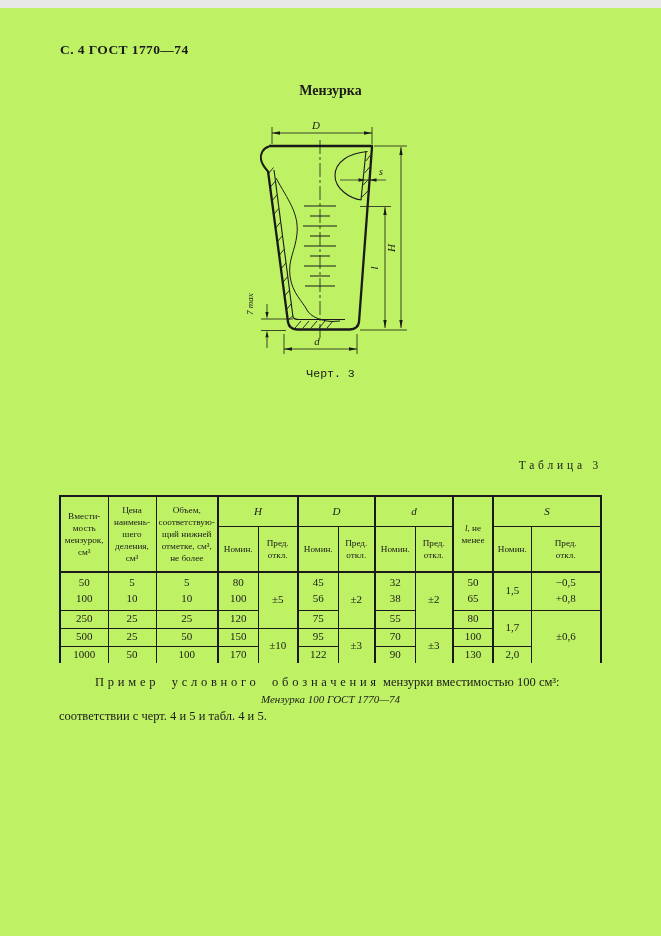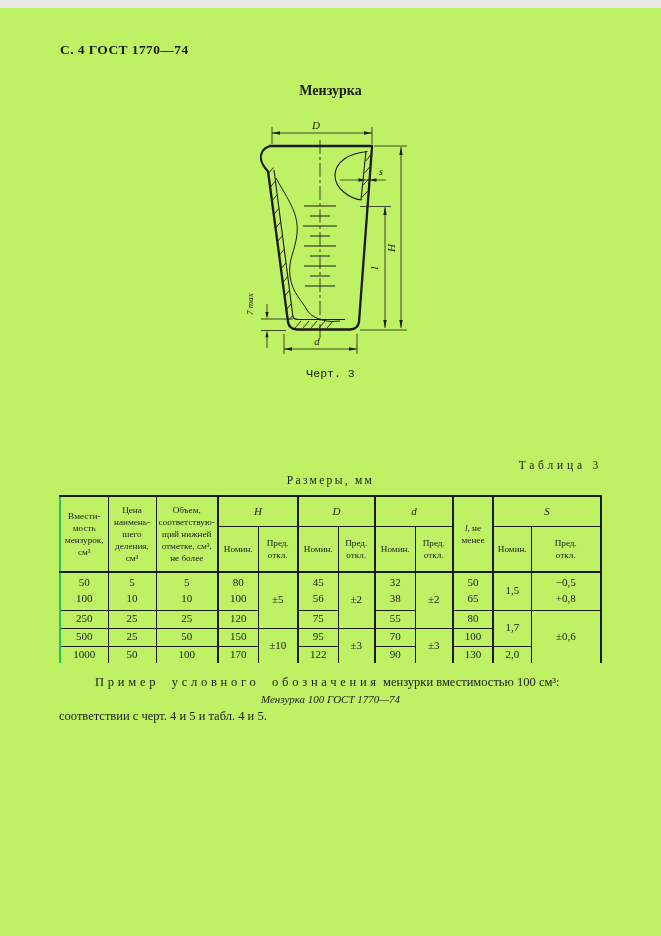--- a/index.html
+++ b/index.html
@@ -5,21 +5,21 @@
   html,body{margin:0;padding:0;background:#e8e8e8;}
   .page{position:relative;width:661px;height:936px;background:#bef264;margin:8px auto;
         font-family:"Liberation Serif",serif;color:#1a1a1a;overflow:hidden;}
   .doc-header{position:absolute;left:60px;top:34px;font-weight:bold;font-size:13.5px;letter-spacing:.03em;}
   .fig-title{position:absolute;left:0;right:0;top:75px;text-align:center;font-weight:bold;font-size:14px;}
   .fig-svg{position:absolute;left:226px;top:94px;}
   .fig-caption{position:absolute;left:0;right:0;top:359px;text-align:center;font-size:11.5px;font-family:Liberation Mono, monospace;}
   .table-label{position:absolute;right:59px;top:451px;font-size:11.5px;letter-spacing:.33em;}
   .table-units{position:absolute;left:0;right:0;top:466px;text-align:center;font-size:11.5px;letter-spacing:.2em;}
   table.dims{position:absolute;left:59px;top:487px;width:543px;border-collapse:collapse;table-layout:fixed;
-             border-top:2.5px solid #1a1a1a;border-left:2px solid #22c55e;border-right:2px solid #1a1a1a;border-bottom:none;font-family:Liberation Serif, serif;}
+             border-top:2.5px solid #1a1a1a;border-left:2px solid #0f172a;border-right:2px solid #1a1a1a;border-bottom:none;font-family:Liberation Serif, serif;}
   table.dims th,table.dims td{border-left:1px solid #1a1a1a;border-right:none;border-bottom:none;
              text-align:center;vertical-align:middle;padding:0 2px;font-weight:normal;}
   table.dims thead th{border-top:1px solid #1a1a1a;border-bottom:1px solid #1a1a1a;}
   table.dims thead th.hbb, table.dims thead tr.sub th{border-bottom:2.5px solid #1a1a1a;}
   table.dims tbody td{border-top:1px solid #1a1a1a;}
   .bl2{border-left:2px solid #1a1a1a !important;}
   .hsm{font-size:9.2px;line-height:1.32;}
   .grp{font-style:italic;font-size:11px;}
   table.dims tbody td{font-size:11px;line-height:1.45;}
   .pre{white-space:pre-line;}
@@ -115,21 +115,20 @@
     <text x="379" y="167" font-size="10" font-style="italic" fill="#1a1a1a">s</text>
     <text x="394.5" y="240" transform="rotate(-90 394.5 240)" text-anchor="middle" font-size="11" font-style="italic" fill="#1a1a1a">H</text>
     <text x="377.5" y="260" transform="rotate(-90 377.5 260)" text-anchor="middle" font-size="11" font-style="italic" fill="#1a1a1a">l</text>
     <text x="253" y="296" transform="rotate(-90 253 296)" text-anchor="middle" font-size="9" font-style="italic" fill="#1a1a1a">7 max</text>
     <text x="317" y="337" text-anchor="middle" font-size="11" font-style="italic" fill="#1a1a1a">d</text>
   </svg>
 
   <div class="fig-caption">Черт. 3</div>
 
   <div class="table-label">Таблица 3</div>
-  <div class="table-units">Размеры, мм</div>
 
   <table class="dims">
     <colgroup>
       <col style="width:48px">
         <col style="width:48px">
         <col style="width:62px">
       <col style="width:40px">
         <col style="width:40px">
         <col style="width:40px">
       <col style="width:37px">

